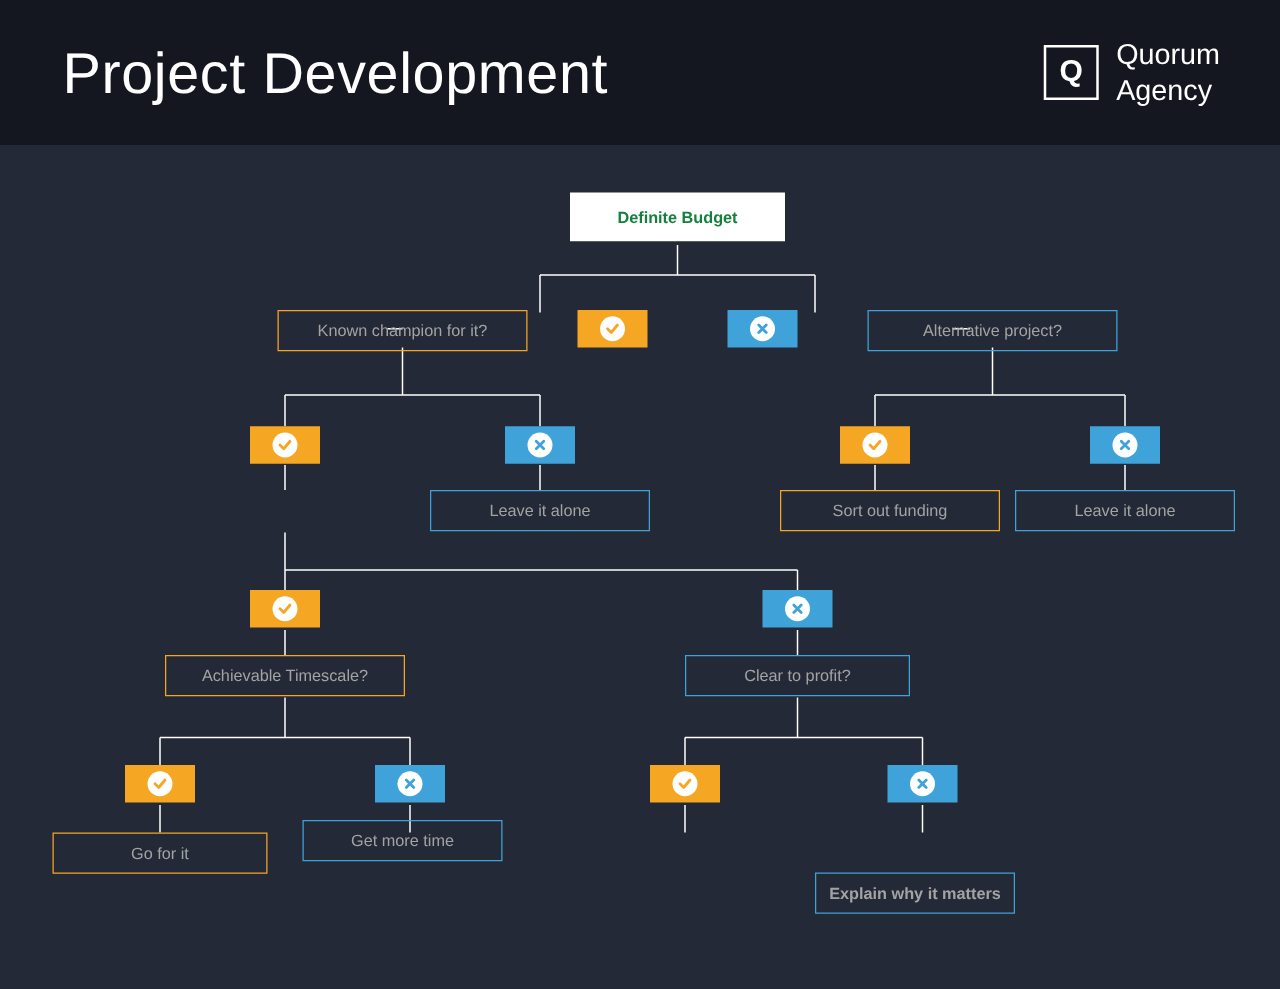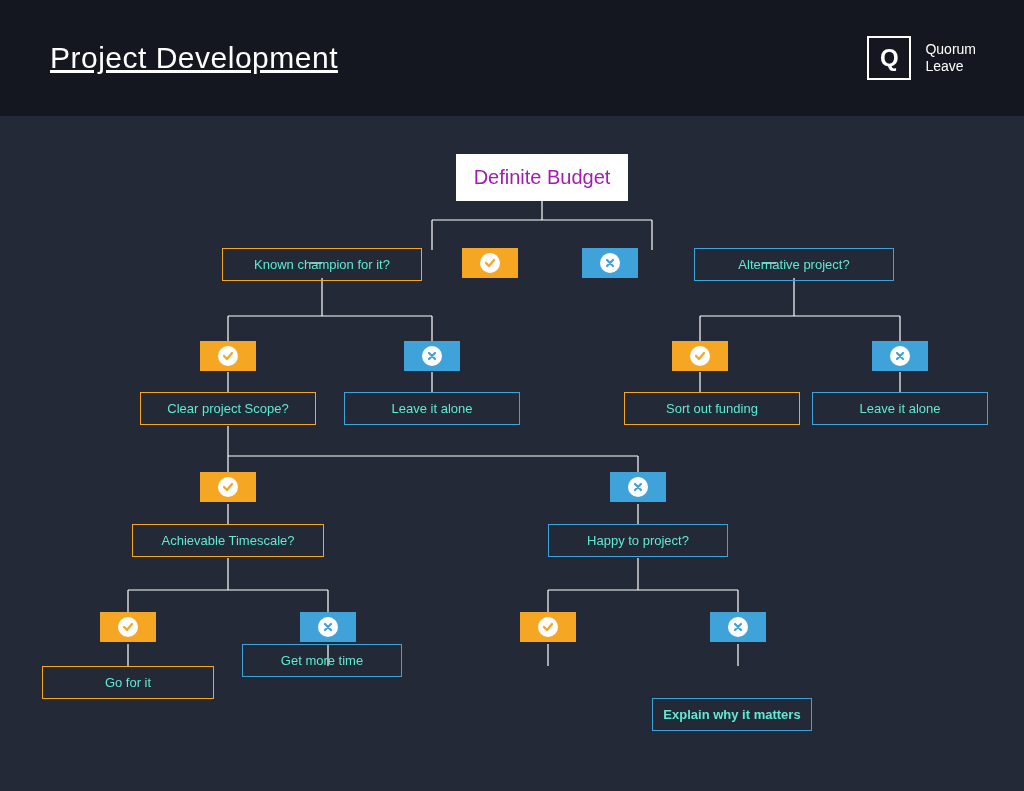--- a/index.html
+++ b/index.html
@@ -17,71 +17,70 @@
   .header {
     width: 100%;
     height: 116px;
     background: #14171f;
     display: flex;
     align-items: center;
     justify-content: space-between;
     padding: 0 48px 0 50px;
   }
   .title {
-    font-size: 30px;
+    font-size: 46px;
     font-weight: 400;
     letter-spacing: 0.5px;
-    text-decoration: underline;
   }
   .brand {
     display: flex;
     align-items: center;
     gap: 14px;
   }
   .brand-mark {
     width: 44px;
     height: 44px;
     border: 2px solid #fff;
     display: flex;
     align-items: center;
     justify-content: center;
     font-size: 24px;
     font-weight: 700;
   }
   .brand-text {
-    font-size: 14px;
+    font-size: 23px;
     line-height: 1.25;
   }
 
   
   .canvas {
     position: relative;
     width: 100%;
     height: 675px;
   }
   .node {
     position: absolute;
     font-size: 13px;
     text-align: center;
     display: flex;
     align-items: center;
     justify-content: center;
     white-space: nowrap;
   }
   .root-node {
     background: #fff;
-    color: #a21caf;
-    font-size: 20px;
+    color: #15803d;
+    font-size: 13px;
     padding: 12px 26px;
-    font-weight: 400;
+    font-weight: 700;
   }
   .q-node {
     border-width: 1px;
     border-style: solid;
-    color: #5eead4;
+    color: #a3a3a3;
     padding: 8px 1px;
     min-width: 160px;
   }
   .q-orange { border-color: #f5a623; }
   .q-blue   { border-color: #3fa3da; }
 
   .badge {
     position: absolute;
     width: 56px;
     height: 30px;
@@ -116,21 +115,21 @@
 </style>
 </head>
 <body>
 
 <div class="header">
   <div class="title">Project Development</div>
   <div class="brand">
     <div class="brand-mark">Q</div>
     <div class="brand-text">
       <div>Quorum</div>
-      <div>Leave</div>
+      <div>Agency</div>
     </div>
   </div>
 </div>
 
 <div class="canvas">
 
   <svg class="connectors">
 
     <line x1="542" y1="80" x2="542" y2="104"></line>
     <line x1="432" y1="104" x2="652" y2="104"></line>
@@ -221,42 +220,41 @@
       </span>
   </div>
   <div class="badge b-blue" style="left:872px; top:225px;">
     <span class="circ">
         <svg width="12" height="12" viewBox="0 0 12 12">
           <path d="M3 3 L9 9 M9 3 L3 9" stroke="#3fa3da" stroke-width="2.2" stroke-linecap="round"></path>
         </svg>
       </span>
   </div>
 
-  <div class="node q-node q-orange" style="left:140px; top:276px; width:176px;">Clear project Scope?</div>
   <div class="node q-node q-blue" style="left:344px; top:276px; width:176px;">Leave it alone</div>
   <div class="node q-node q-orange" style="left:624px; top:276px; width:176px;">Sort out funding</div>
   <div class="node q-node q-blue" style="left:812px; top:276px; width:176px;">Leave it alone</div>
 
   <div class="badge b-orange" style="left:200px; top:356px;">
     <span class="circ">
         <svg width="12" height="12" viewBox="0 0 12 12">
           <path d="M2 6 L5 9 L10 3" stroke="#f5a623" stroke-width="2.2" fill="none" stroke-linecap="round" stroke-linejoin="round"></path>
         </svg>
       </span>
   </div>
   <div class="badge b-blue" style="left:610px; top:356px;">
     <span class="circ">
         <svg width="12" height="12" viewBox="0 0 12 12">
           <path d="M3 3 L9 9 M9 3 L3 9" stroke="#3fa3da" stroke-width="2.2" stroke-linecap="round"></path>
         </svg>
       </span>
   </div>
 
   <div class="node q-node q-orange" style="left:132px; top:408px; width:192px;">Achievable Timescale?</div>
-  <div class="node q-node q-blue" style="left:548px; top:408px; width:180px;">Happy to project?</div>
+  <div class="node q-node q-blue" style="left:548px; top:408px; width:180px;">Clear to profit?</div>
 
   <div class="badge b-orange" style="left:100px; top:496px;">
     <span class="circ">
         <svg width="12" height="12" viewBox="0 0 12 12">
           <path d="M2 6 L5 9 L10 3" stroke="#f5a623" stroke-width="2.2" fill="none" stroke-linecap="round" stroke-linejoin="round"></path>
         </svg>
       </span>
   </div>
   <div class="badge b-blue" style="left:300px; top:496px;">
     <span class="circ">
@@ -275,16 +273,16 @@
   </div>
   <div class="badge b-blue" style="left:710px; top:496px;">
     <span class="circ">
         <svg width="12" height="12" viewBox="0 0 12 12">
           <path d="M3 3 L9 9 M9 3 L3 9" stroke="#3fa3da" stroke-width="2.2" stroke-linecap="round"></path>
         </svg>
       </span>
   </div>
 
   <div class="node q-node q-orange" style="left:42px;  top:550px; width:172px;">Go for it</div>
-  <div class="node q-node q-blue" style="left:242px; top:528px; width:136px;">Get more time</div>
+  <div class="node q-node q-blue" style="left:242px; top:540px; width:136px;">Get more time</div>
   <div class="node q-node q-blue" style="left:652px; top:582px; width:156px;font-weight:bold;">Explain why it matters</div>
 
 </div>
 
 </body></html>

